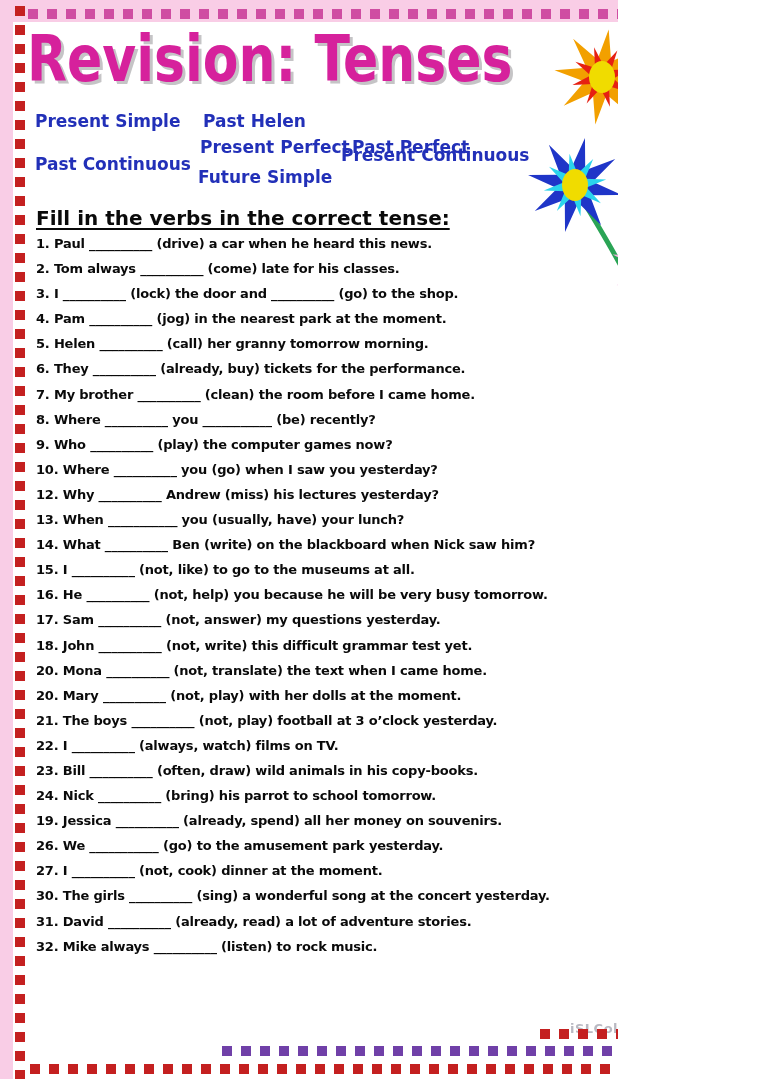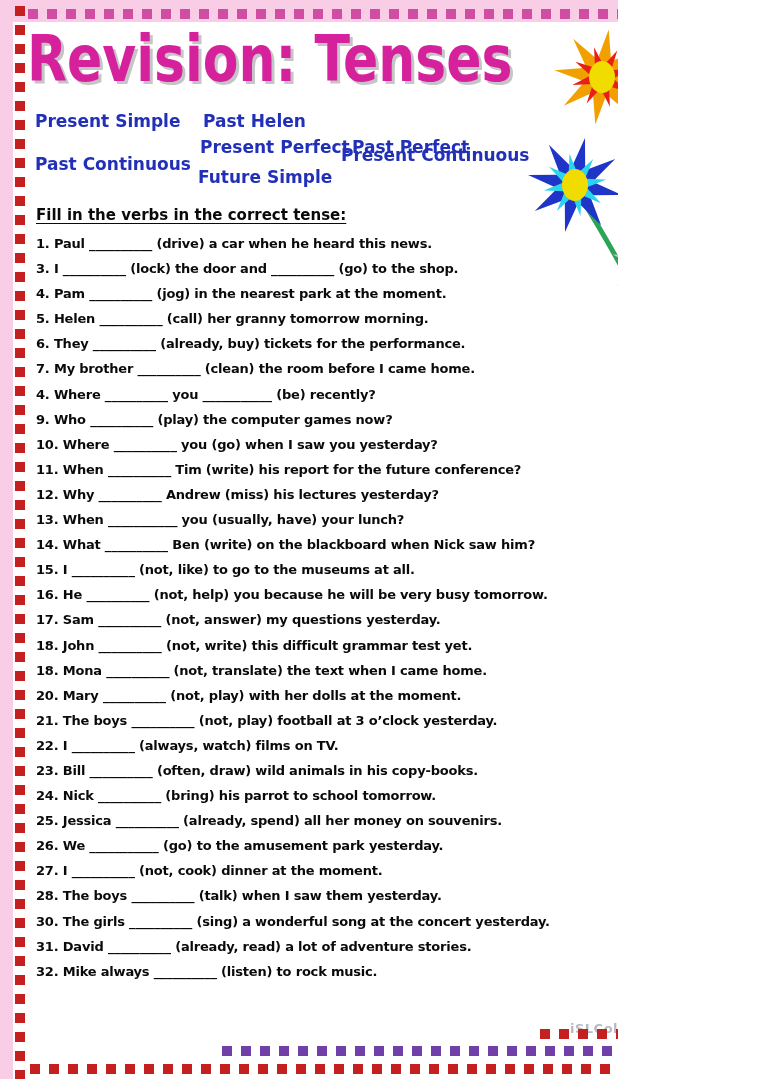--- a/index.html
+++ b/index.html
@@ -25,21 +25,21 @@
   
   .title{position:absolute;left:27px;top:22px;font-size:52px;font-weight:800;
          color:var(--title,#d6219c);letter-spacing:0px;white-space:nowrap;
          transform:scale(1.0,1.22);transform-origin:left top;
          text-shadow:3px 3px 0 #c5c4c6;}
 
   
   .tense{position:absolute;font-size:17px;font-weight:bold;color:var(--tense-text,#2230b8);white-space:nowrap;text-align:center;}
 
   
-  .instruction{position:absolute;left:36px;top:206px;font-size:15px;font-weight:bold;
+  .instruction{position:absolute;left:36px;top:206px;font-size:20px;font-weight:bold;
                color:var(--body-text,#0a0a0a);text-decoration:underline;text-underline-offset:3px;white-space:nowrap;}
 
   
   .exercise-list{position:absolute;left:36px;top:231px;width:724px;
                  font-size:13px;font-weight:bold;color:var(--body-text,#0a0a0a);
                  line-height:25.1px;letter-spacing:-0.2px;}
   .exercise-list .line{white-space:nowrap;}
 
   
   .flowers{position:absolute;left:520px;top:28px;width:243px;height:600px;}
@@ -111,72 +111,71 @@
   <span class="tense" style="left:200px;top:137px;">Present Perfect</span>
   <span class="tense" style="left:352px;top:137px;">Past Perfect</span>
   <span class="tense" style="left:198px;top:167px;">Future Simple</span>
 
   <div class="instruction">Fill in the verbs in the correct tense:</div>
 
   <div class="exercise-list">
 
       <div class="line">1. Paul __________ (drive) a car when he heard this news.</div>
 
+      <div class="line">2. Tom always __________ (come) late for his classes.</div>
 
       <div class="line">3. I __________ (lock) the door and __________ (go) to the shop.</div>
 
       <div class="line">4. Pam __________ (jog) in the nearest park at the moment.</div>
 
       <div class="line">5. Helen __________ (call) her granny tomorrow morning.</div>
 
       <div class="line">6. They __________ (already, buy) tickets for the performance.</div>
 
       <div class="line">7. My brother __________ (clean) the room before I came home.</div>
 
-      <div class="line">4. Where __________ you ___________ (be) recently?</div>
+      <div class="line">8. Where __________ you ___________ (be) recently?</div>
 
       <div class="line">9. Who __________ (play) the computer games now?</div>
 
       <div class="line">10. Where __________ you (go) when I saw you yesterday?</div>
 
-      <div class="line">11. When __________ Tim (write) his report for the future conference?</div>
 
       <div class="line">12. Why __________ Andrew (miss) his lectures yesterday?</div>
 
       <div class="line">13. When ___________ you (usually, have) your lunch?</div>
 
       <div class="line">14. What __________ Ben (write) on the blackboard when Nick saw him?</div>
 
       <div class="line">15. I __________ (not, like) to go to the museums at all.</div>
 
       <div class="line">16. He __________ (not, help) you because he will be very busy tomorrow.</div>
 
       <div class="line">17. Sam __________ (not, answer) my questions yesterday.</div>
 
       <div class="line">18. John __________ (not, write) this difficult grammar test yet.</div>
 
-      <div class="line">18. Mona __________ (not, translate) the text when I came home.</div>
+      <div class="line">20. Mona __________ (not, translate) the text when I came home.</div>
 
       <div class="line">20. Mary __________ (not, play) with her dolls at the moment.</div>
 
       <div class="line">21. The boys __________ (not, play) football at 3 o’clock yesterday.</div>
 
       <div class="line">22. I __________ (always, watch) films on TV.</div>
 
       <div class="line">23. Bill __________ (often, draw) wild animals in his copy-books.</div>
 
       <div class="line">24. Nick __________ (bring) his parrot to school tomorrow.</div>
 
-      <div class="line">25. Jessica __________ (already, spend) all her money on souvenirs.</div>
+      <div class="line">19. Jessica __________ (already, spend) all her money on souvenirs.</div>
 
       <div class="line">26. We ___________ (go) to the amusement park yesterday.</div>
 
       <div class="line">27. I __________ (not, cook) dinner at the moment.</div>
 
-      <div class="line">28. The boys __________ (talk) when I saw them yesterday.</div>
 
 
       <div class="line">30. The girls __________ (sing) a wonderful song at the concert yesterday.</div>
 
       <div class="line">31. David __________ (already, read) a lot of adventure stories.</div>
 
       <div class="line">32. Mike always __________ (listen) to rock music.</div>
     </div>
 
   <div class="watermark">iSLCollective.com</div>

